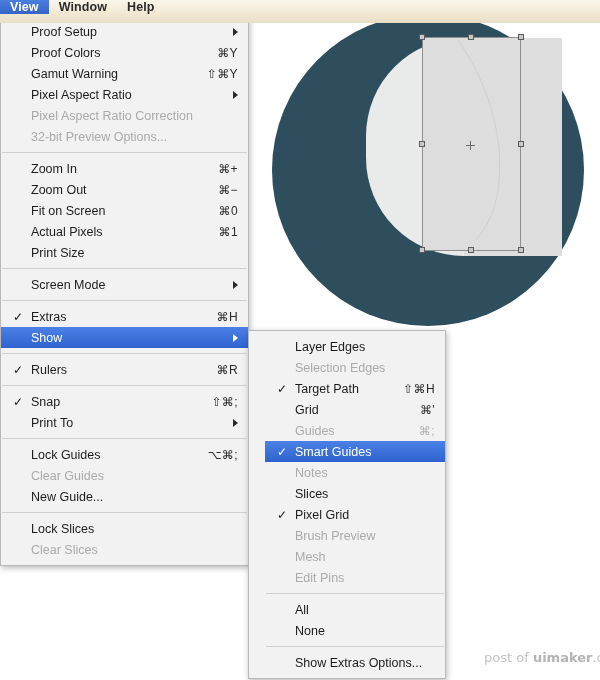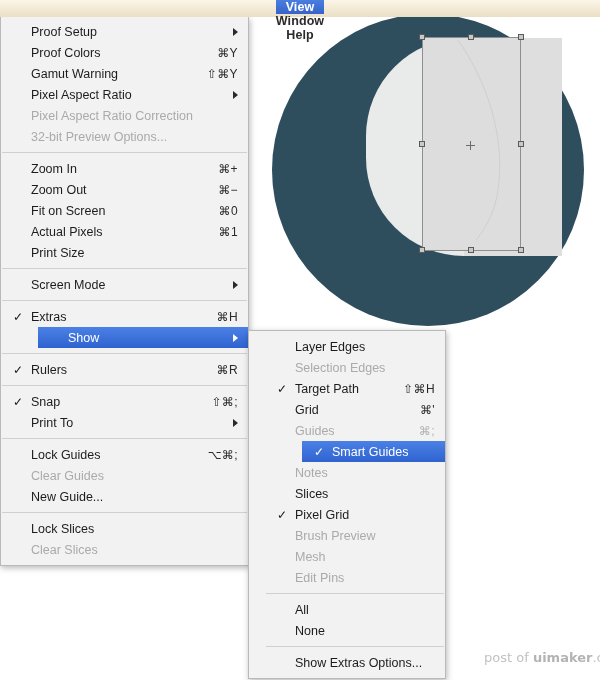--- a/index.html
+++ b/index.html
@@ -54,26 +54,25 @@
     color: #c2c2c2;
     white-space: nowrap;
     font-family: "DejaVu Sans", sans-serif;
   }
   .watermark-bottom b { color: #b4b4b4; }
 
   
   #menubar {
     position: absolute;
     left: 0; top: 0;
-    width: 600px; height: 17px;
+    width: 600px; height: 23px;
     background: linear-gradient(to bottom, #fbf6ea 0%, #f3ead6 50%, #eadfc6 100%);
     display: flex;
-    align-items: center;
+    align-items: flex-start;
     z-index: 30;
-    flex-direction: column;
   }
   .mb-item {
     display: flex;
     align-items: center;
     padding: 0 10px;
     font-size: 12.5px;
     color: #2b2b2b;
     font-weight: 600;
     letter-spacing: 0.1px;
   }
@@ -114,21 +113,20 @@
     padding-left: 30px;
     padding-right: 10px;
     white-space: nowrap;
     cursor: default;
   }
   .mi.disabled { color: #aaaaaa; }
   .mi.sel {
     background: #3a6fd8;
     background: linear-gradient(to bottom,#4b81e6,#2f62cf);
     color: #ffffff;
-    margin-left: 37px;
   }
   .mi .label { flex: 0 0 auto; }
   .mi .shortcut {
     margin-left: auto;
     font-size: 12px;
     color: #2a2a2a;
     letter-spacing: 0.4px;
     font-family: "Liberation Sans", sans-serif;
     padding-left: 18px;
   }

